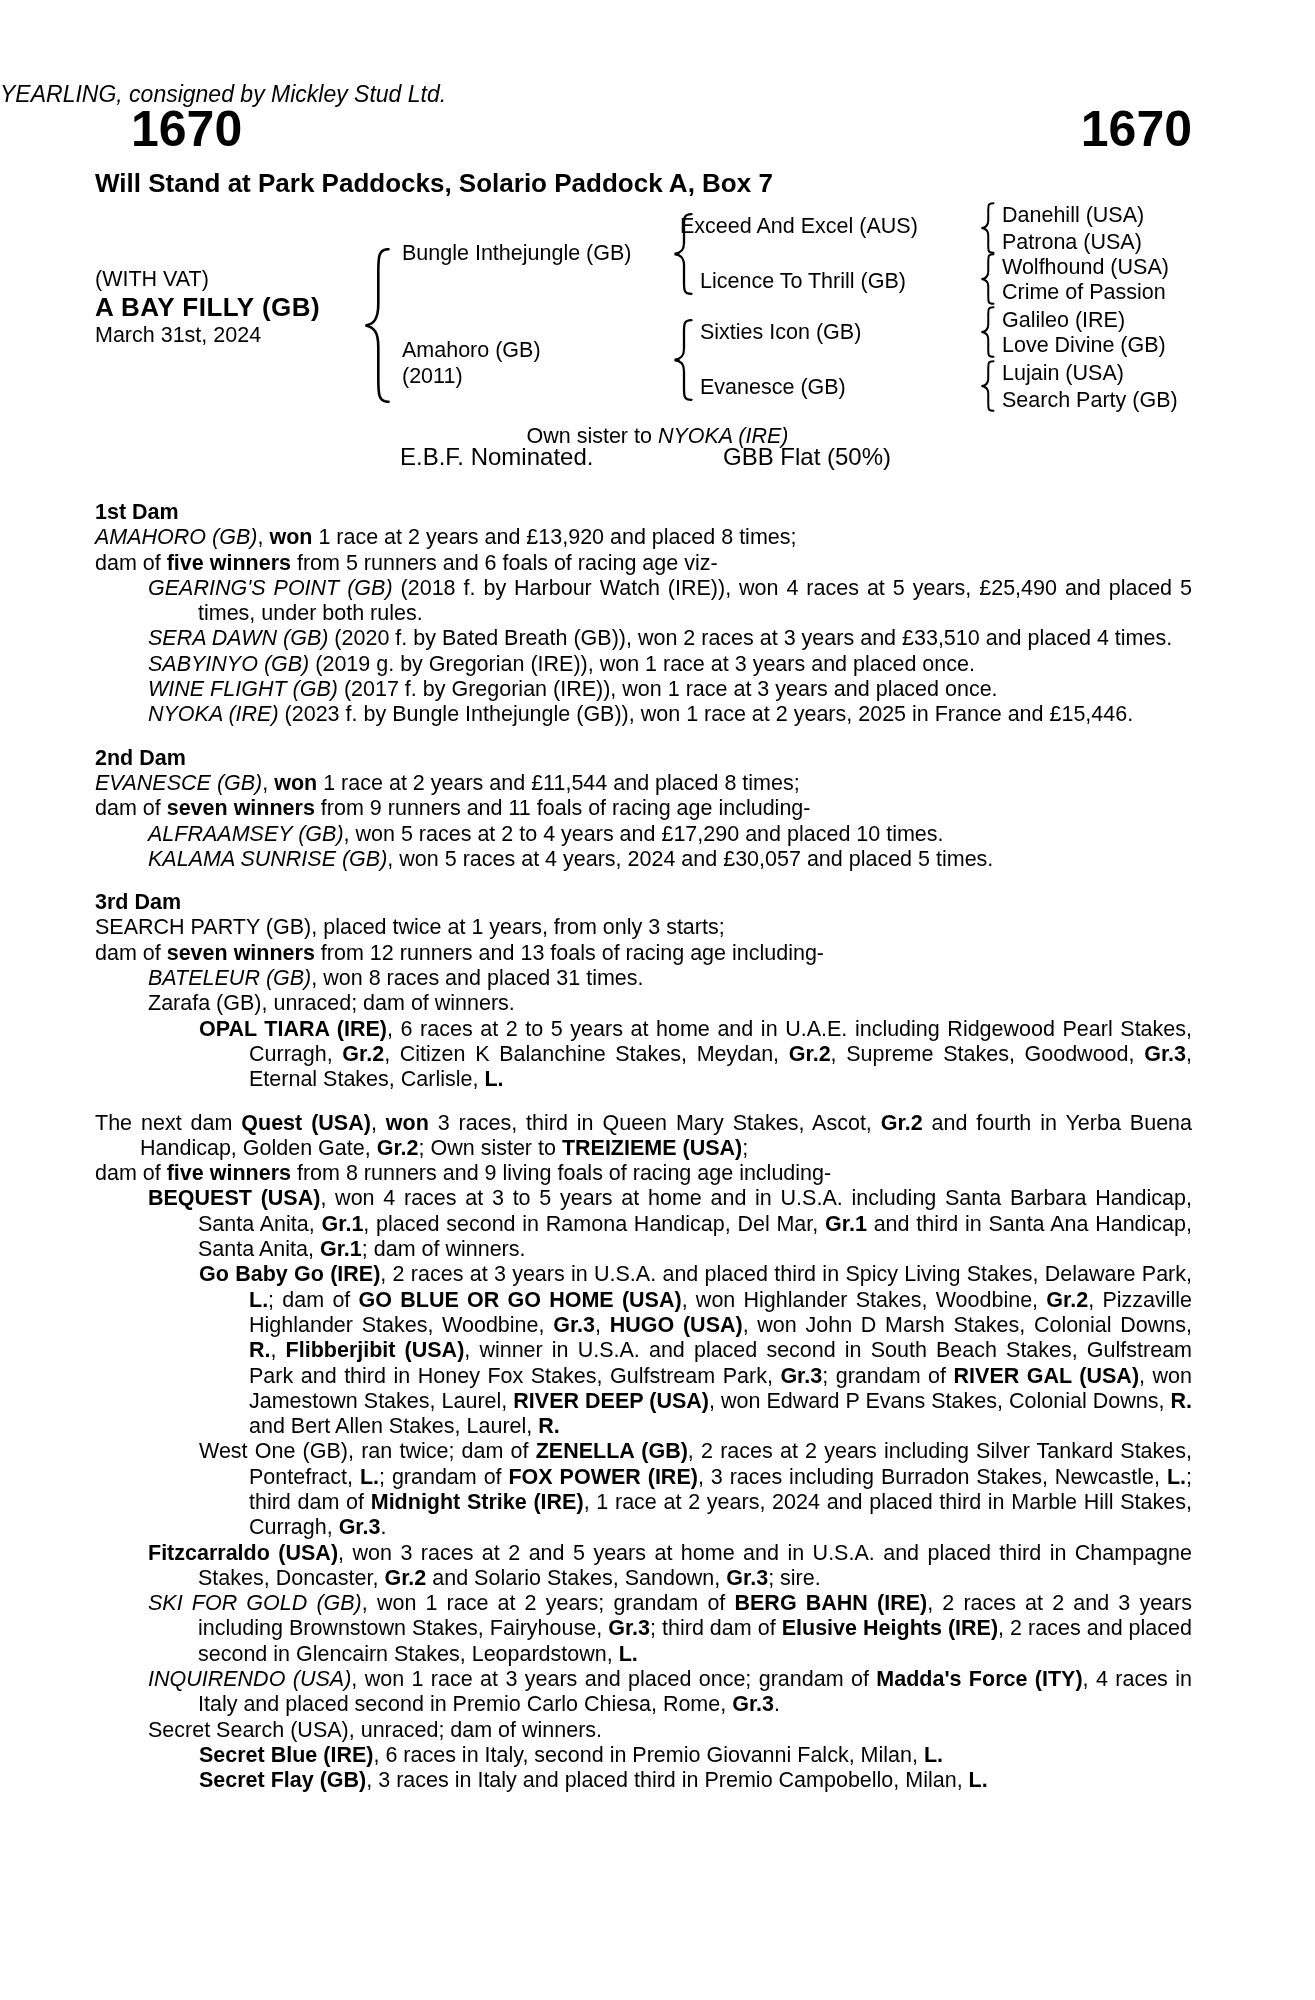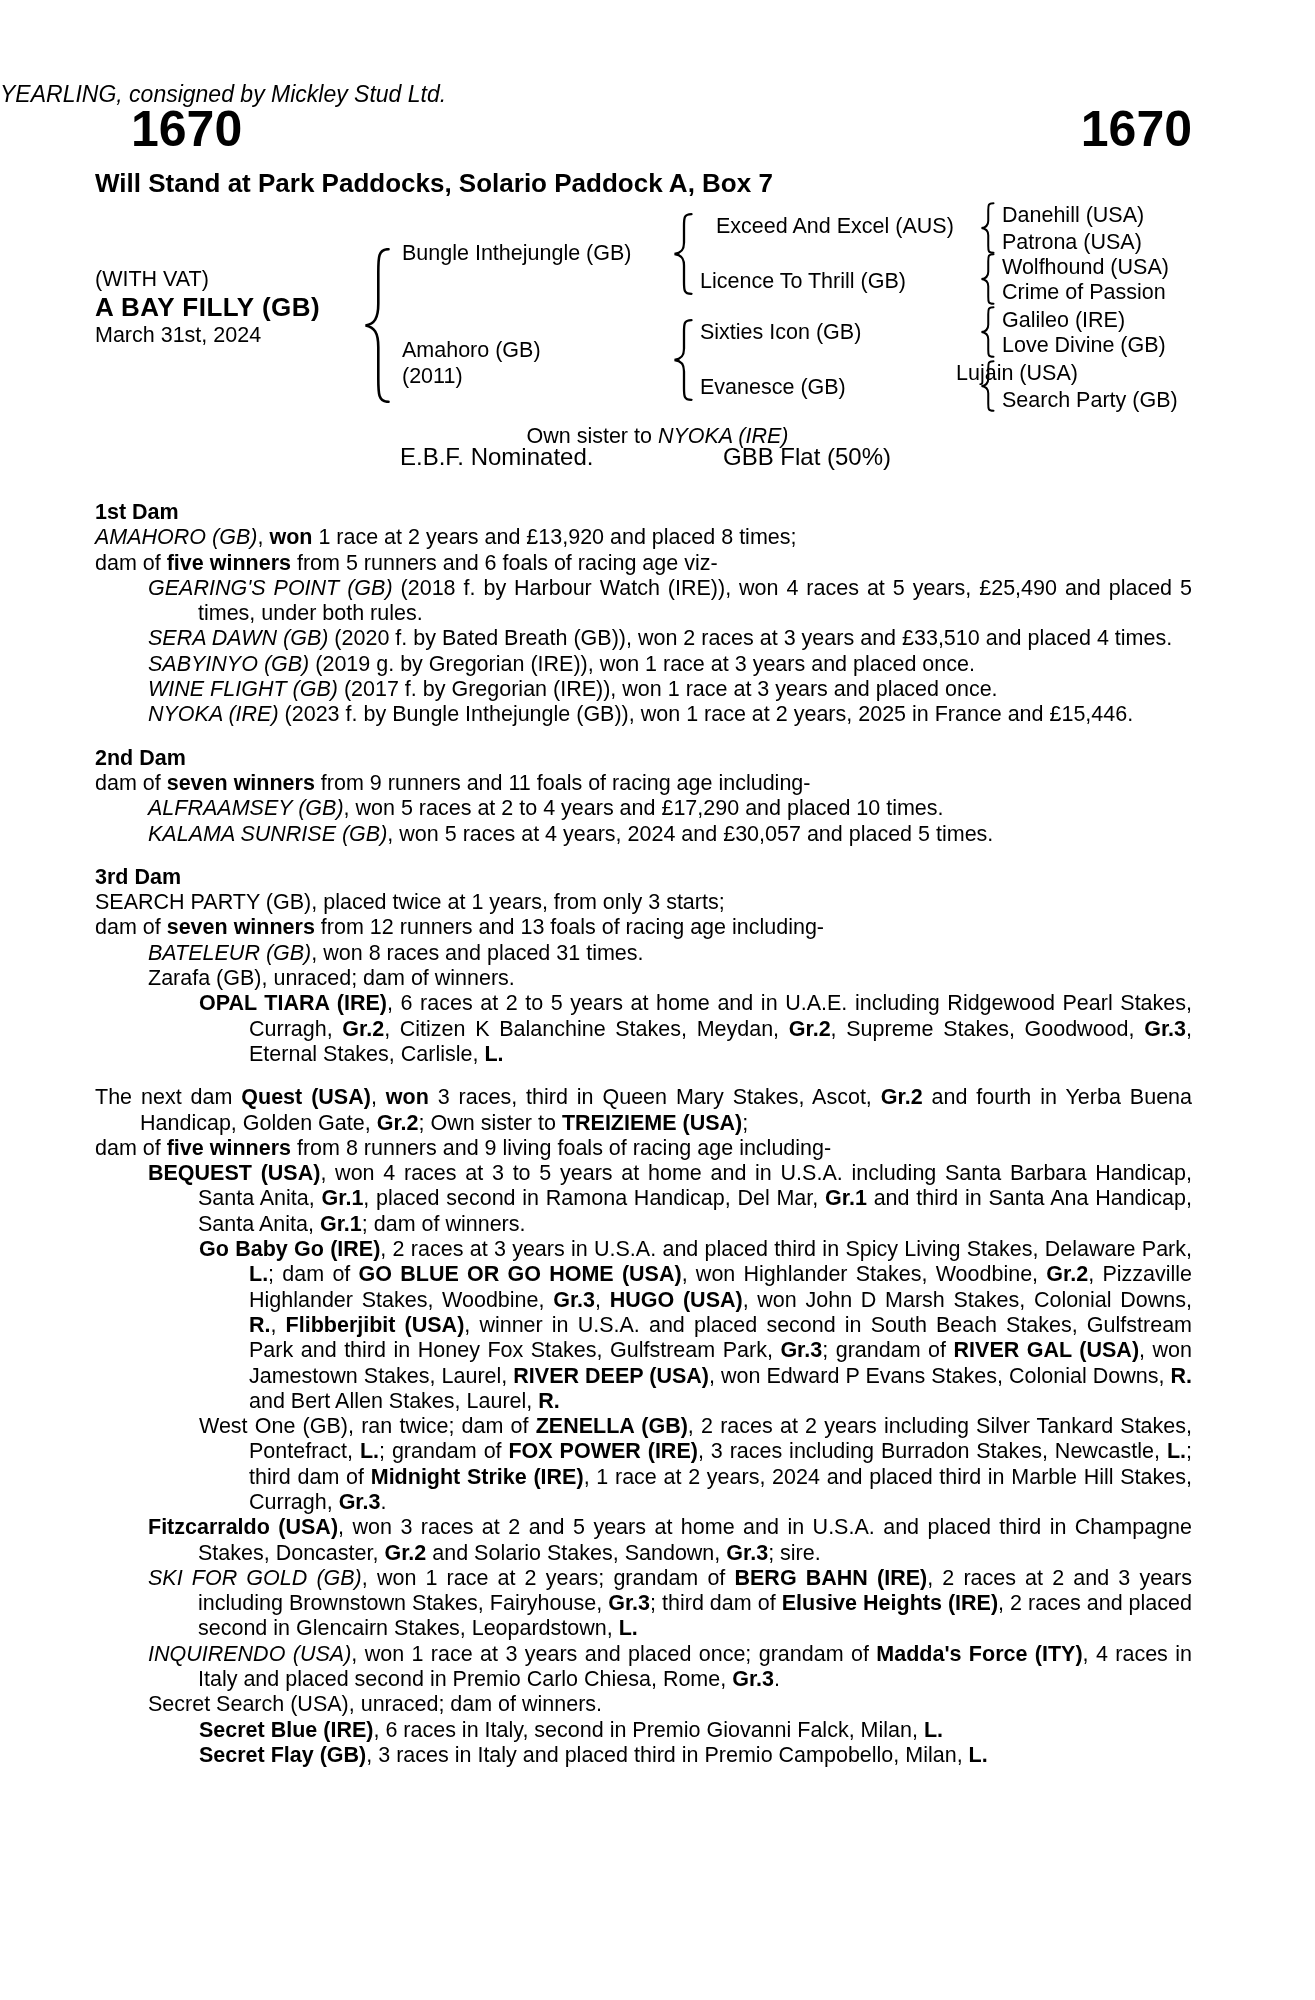--- a/index.html
+++ b/index.html
@@ -86,21 +86,21 @@
         <svg width="20" height="82" viewBox="0 0 20 82">
           <path d="M 18.5 1.2 C 11 1.2 11 4.92 11 13.120000000000001 L 11 29.52 C 11 37.31 7.92 40.18 1.5 41 C 7.92 41.82 11 44.690000000000005 11 52.480000000000004 L 11 68.88 C 11 77.08 11 80.8 18.5 80.8" fill="none" stroke="#000" stroke-width="2.3" stroke-linecap="round"></path>
         </svg>
       </span>
     <span class="brace" style="left:673px;top:119px;">
         <svg width="20" height="82" viewBox="0 0 20 82">
           <path d="M 18.5 1.2 C 11 1.2 11 4.92 11 13.120000000000001 L 11 29.52 C 11 37.31 7.92 40.18 1.5 41 C 7.92 41.82 11 44.690000000000005 11 52.480000000000004 L 11 68.88 C 11 77.08 11 80.8 18.5 80.8" fill="none" stroke="#000" stroke-width="2.3" stroke-linecap="round"></path>
         </svg>
       </span>
 
-    <div class="node" style="left:716px;top:14px;">Exceed And Excel (AUS)</div>
+    <div class="node" style="left:680px;top:14px;">Exceed And Excel (AUS)</div>
     <div class="node" style="left:700px;top:69px;">Licence To Thrill (GB)</div>
     <div class="node" style="left:700px;top:120px;">Sixties Icon (GB)</div>
     <div class="node" style="left:700px;top:175px;">Evanesce (GB)</div>
 
     <span class="brace" style="left:980px;top:2px;">
         <svg width="15" height="52" viewBox="0 0 15 52">
           <path d="M 13.5 1.2 C 8.25 1.2 8.25 3.12 8.25 8.32 L 8.25 18.72 C 8.25 23.66 5.9399999999999995 25.48 1.5 26 C 5.9399999999999995 26.52 8.25 28.340000000000003 8.25 33.28 L 8.25 43.68 C 8.25 48.879999999999995 8.25 50.8 13.5 50.8" fill="none" stroke="#000" stroke-width="2" stroke-linecap="round"></path>
         </svg>
       </span>
     <span class="brace" style="left:980px;top:53px;">
@@ -118,41 +118,42 @@
           <path d="M 13.5 1.2 C 8.25 1.2 8.25 3.12 8.25 8.32 L 8.25 18.72 C 8.25 23.66 5.9399999999999995 25.48 1.5 26 C 5.9399999999999995 26.52 8.25 28.340000000000003 8.25 33.28 L 8.25 43.68 C 8.25 48.879999999999995 8.25 50.8 13.5 50.8" fill="none" stroke="#000" stroke-width="2" stroke-linecap="round"></path>
         </svg>
       </span>
 
     <div class="node" style="left:1002px;top:3px;">Danehill (USA)</div>
     <div class="node" style="left:1002px;top:30px;">Patrona (USA)</div>
     <div class="node" style="left:1002px;top:55px;">Wolfhound (USA)</div>
     <div class="node" style="left:1002px;top:80px;">Crime of Passion</div>
     <div class="node" style="left:1002px;top:108px;">Galileo (IRE)</div>
     <div class="node" style="left:1002px;top:133px;">Love Divine (GB)</div>
-    <div class="node" style="left:956px;top:161px;">Lujain (USA)</div>
+    <div class="node" style="left:1002px;top:161px;">Lujain (USA)</div>
     <div class="node" style="left:1002px;top:188px;">Search Party (GB)</div>
   </div>
 
   <div class="own-sister"><span>Own sister to </span><i>NYOKA (IRE)</i></div>
 
   <div class="ebf-line">
     <span class="ebf">E.B.F. Nominated.</span>
     <span class="gbb">GBB Flat (50%)</span>
   </div>
 
   <div class="body-text" id="body-text">
       <div class="dam-heading first">1st Dam</div>
       <div class="p l1"><i>AMAHORO (GB)</i><span>, </span><b>won</b><span> 1 race at 2 years and £13,920 and placed 8 times;</span></div>
       <div class="p l1"><span>dam of </span><b>five winners</b><span> from 5 runners and 6 foals of racing age viz-</span></div>
       <div class="p l2"><i>GEARING'S POINT (GB)</i><span> (2018 f. by Harbour Watch (IRE)), won 4 races at 5 years, £25,490 and placed 5 times, under both rules.</span></div>
       <div class="p l2"><i>SERA DAWN (GB)</i><span> (2020 f. by Bated Breath (GB)), won 2 races at 3 years and £33,510 and placed 4 times.</span></div>
       <div class="p l2"><i>SABYINYO (GB)</i><span> (2019 g. by Gregorian (IRE)), won 1 race at 3 years and placed once.</span></div>
       <div class="p l2"><i>WINE FLIGHT (GB)</i><span> (2017 f. by Gregorian (IRE)), won 1 race at 3 years and placed once.</span></div>
       <div class="p l2"><i>NYOKA (IRE)</i><span> (2023 f. by Bungle Inthejungle (GB)), won 1 race at 2 years, 2025 in France and £15,446.</span></div>
       <div class="dam-heading">2nd Dam</div>
+      <div class="p l1"><i>EVANESCE (GB)</i><span>, </span><b>won</b><span> 1 race at 2 years and £11,544 and placed 8 times;</span></div>
       <div class="p l1"><span>dam of </span><b>seven winners</b><span> from 9 runners and 11 foals of racing age including-</span></div>
       <div class="p l2"><i>ALFRAAMSEY (GB)</i><span>, won 5 races at 2 to 4 years and £17,290 and placed 10 times.</span></div>
       <div class="p l2"><i>KALAMA SUNRISE (GB)</i><span>, won 5 races at 4 years, 2024 and £30,057 and placed 5 times.</span></div>
       <div class="dam-heading">3rd Dam</div>
       <div class="p l1"><span>SEARCH PARTY (GB), placed twice at 1 years, from only 3 starts;</span></div>
       <div class="p l1"><span>dam of </span><b>seven winners</b><span> from 12 runners and 13 foals of racing age including-</span></div>
       <div class="p l2"><i>BATELEUR (GB)</i><span>, won 8 races and placed 31 times.</span></div>
       <div class="p l2"><span>Zarafa (GB), unraced; dam of winners.</span></div>
       <div class="p l3"><b>OPAL TIARA (IRE)</b><span>, 6 races at 2 to 5 years at home and in U.A.E. including Ridgewood Pearl Stakes, Curragh, </span><b>Gr.2</b><span>, Citizen K Balanchine Stakes, Meydan, </span><b>Gr.2</b><span>, Supreme Stakes, Goodwood, </span><b>Gr.3</b><span>, Eternal Stakes, Carlisle, </span><b>L.</b></div>
       <div class="p l1h gap"><span>The next dam </span><b>Quest (USA)</b><span>, </span><b>won</b><span> 3 races, third in Queen Mary Stakes, Ascot, </span><b>Gr.2</b><span> and fourth in Yerba Buena Handicap, Golden Gate, </span><b>Gr.2</b><span>; Own sister to </span><b>TREIZIEME (USA)</b><span>;</span></div>

